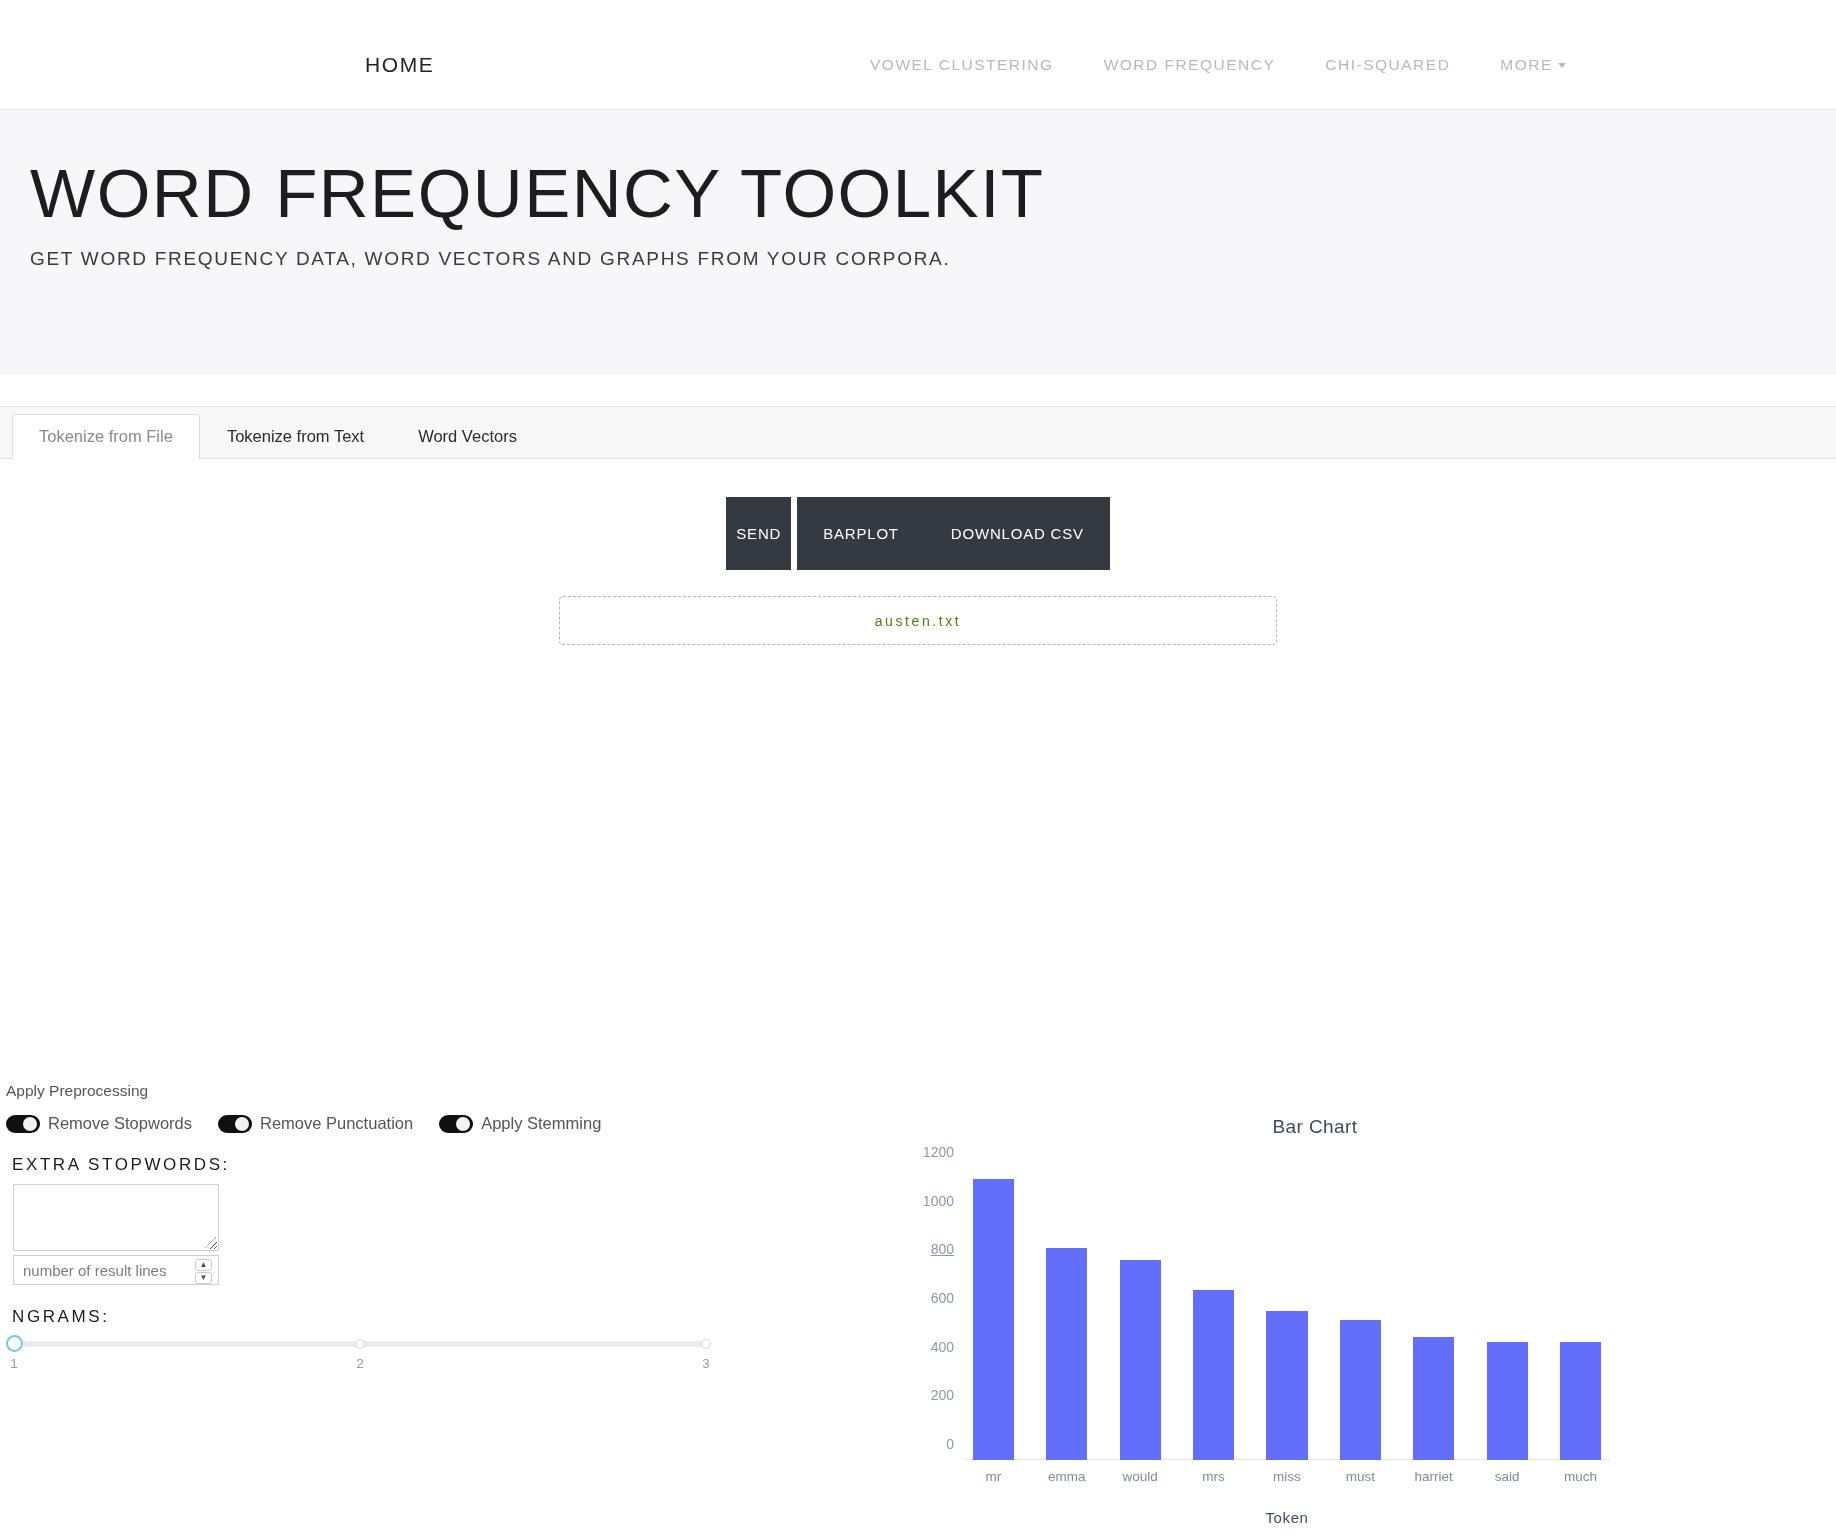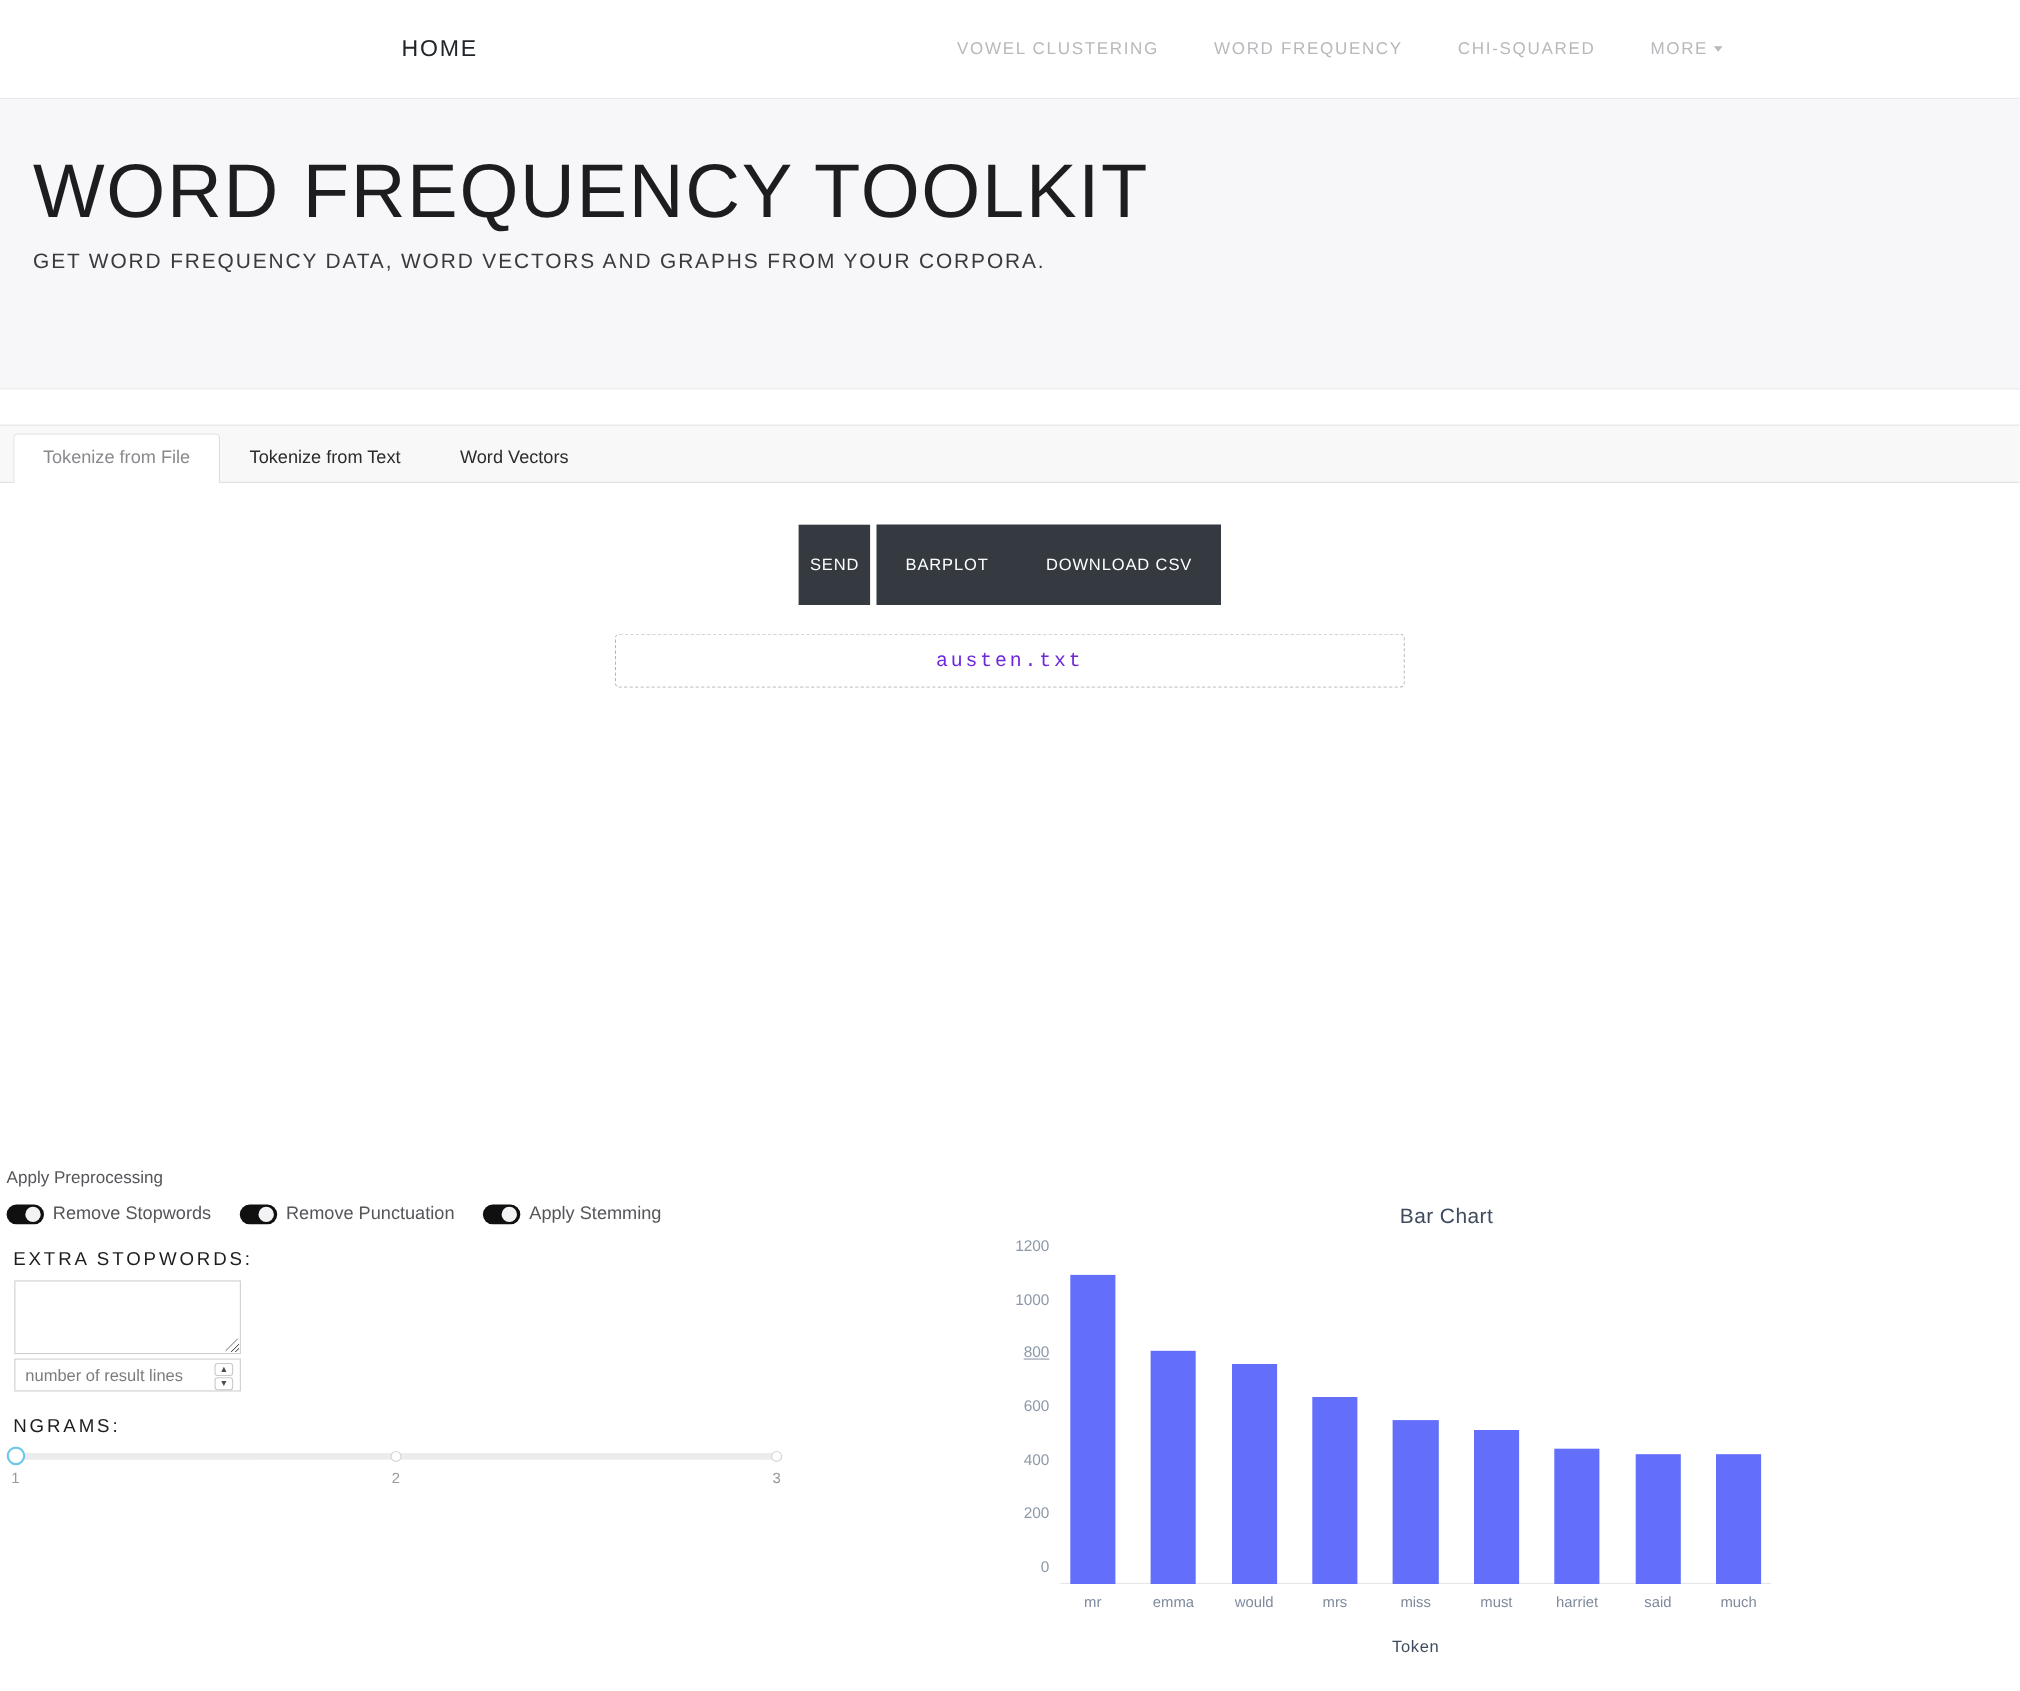--- a/index.html
+++ b/index.html
@@ -13,20 +13,21 @@
   }
 
   
   .navbar {
     height: 90px;
     background: #ffffff;
     border-bottom: 1px solid #e9e9e9;
     display: flex;
     align-items: center;
     position: relative;
+    margin-top: 20px;
   }
   .nav-brand {
     position: absolute;
     left: 365px;
     font-size: 21px;
     letter-spacing: 1.6px;
     color: #212529;
     font-weight: 400;
     font-family: "Liberation Sans", sans-serif;
     cursor: pointer;
@@ -140,24 +141,24 @@
     width: 718px;
     height: 49px;
     border: 1.5px dashed #b4b4b6;
     border-radius: 4px;
     display: flex;
     align-items: center;
     justify-content: center;
     cursor: pointer;
   }
   .dropzone span {
-    font-family: Liberation Mono, monospace;
-    font-size: 18px;
+    font-family: Liberation Sans, sans-serif;
+    font-size: 14px;
     letter-spacing: 2.6px;
-    color: #6d28d9;
+    color: #4d7c0f;
   }
 
   
   .controls { position: absolute; left: 6px; top: 585px; width: 830px; }
   .ctl-label {
     font-size: 15.5px;
     color: #55555a;
     margin-bottom: 14px;
   }
   .toggle-row { display: flex; align-items: center; gap: 0; }

